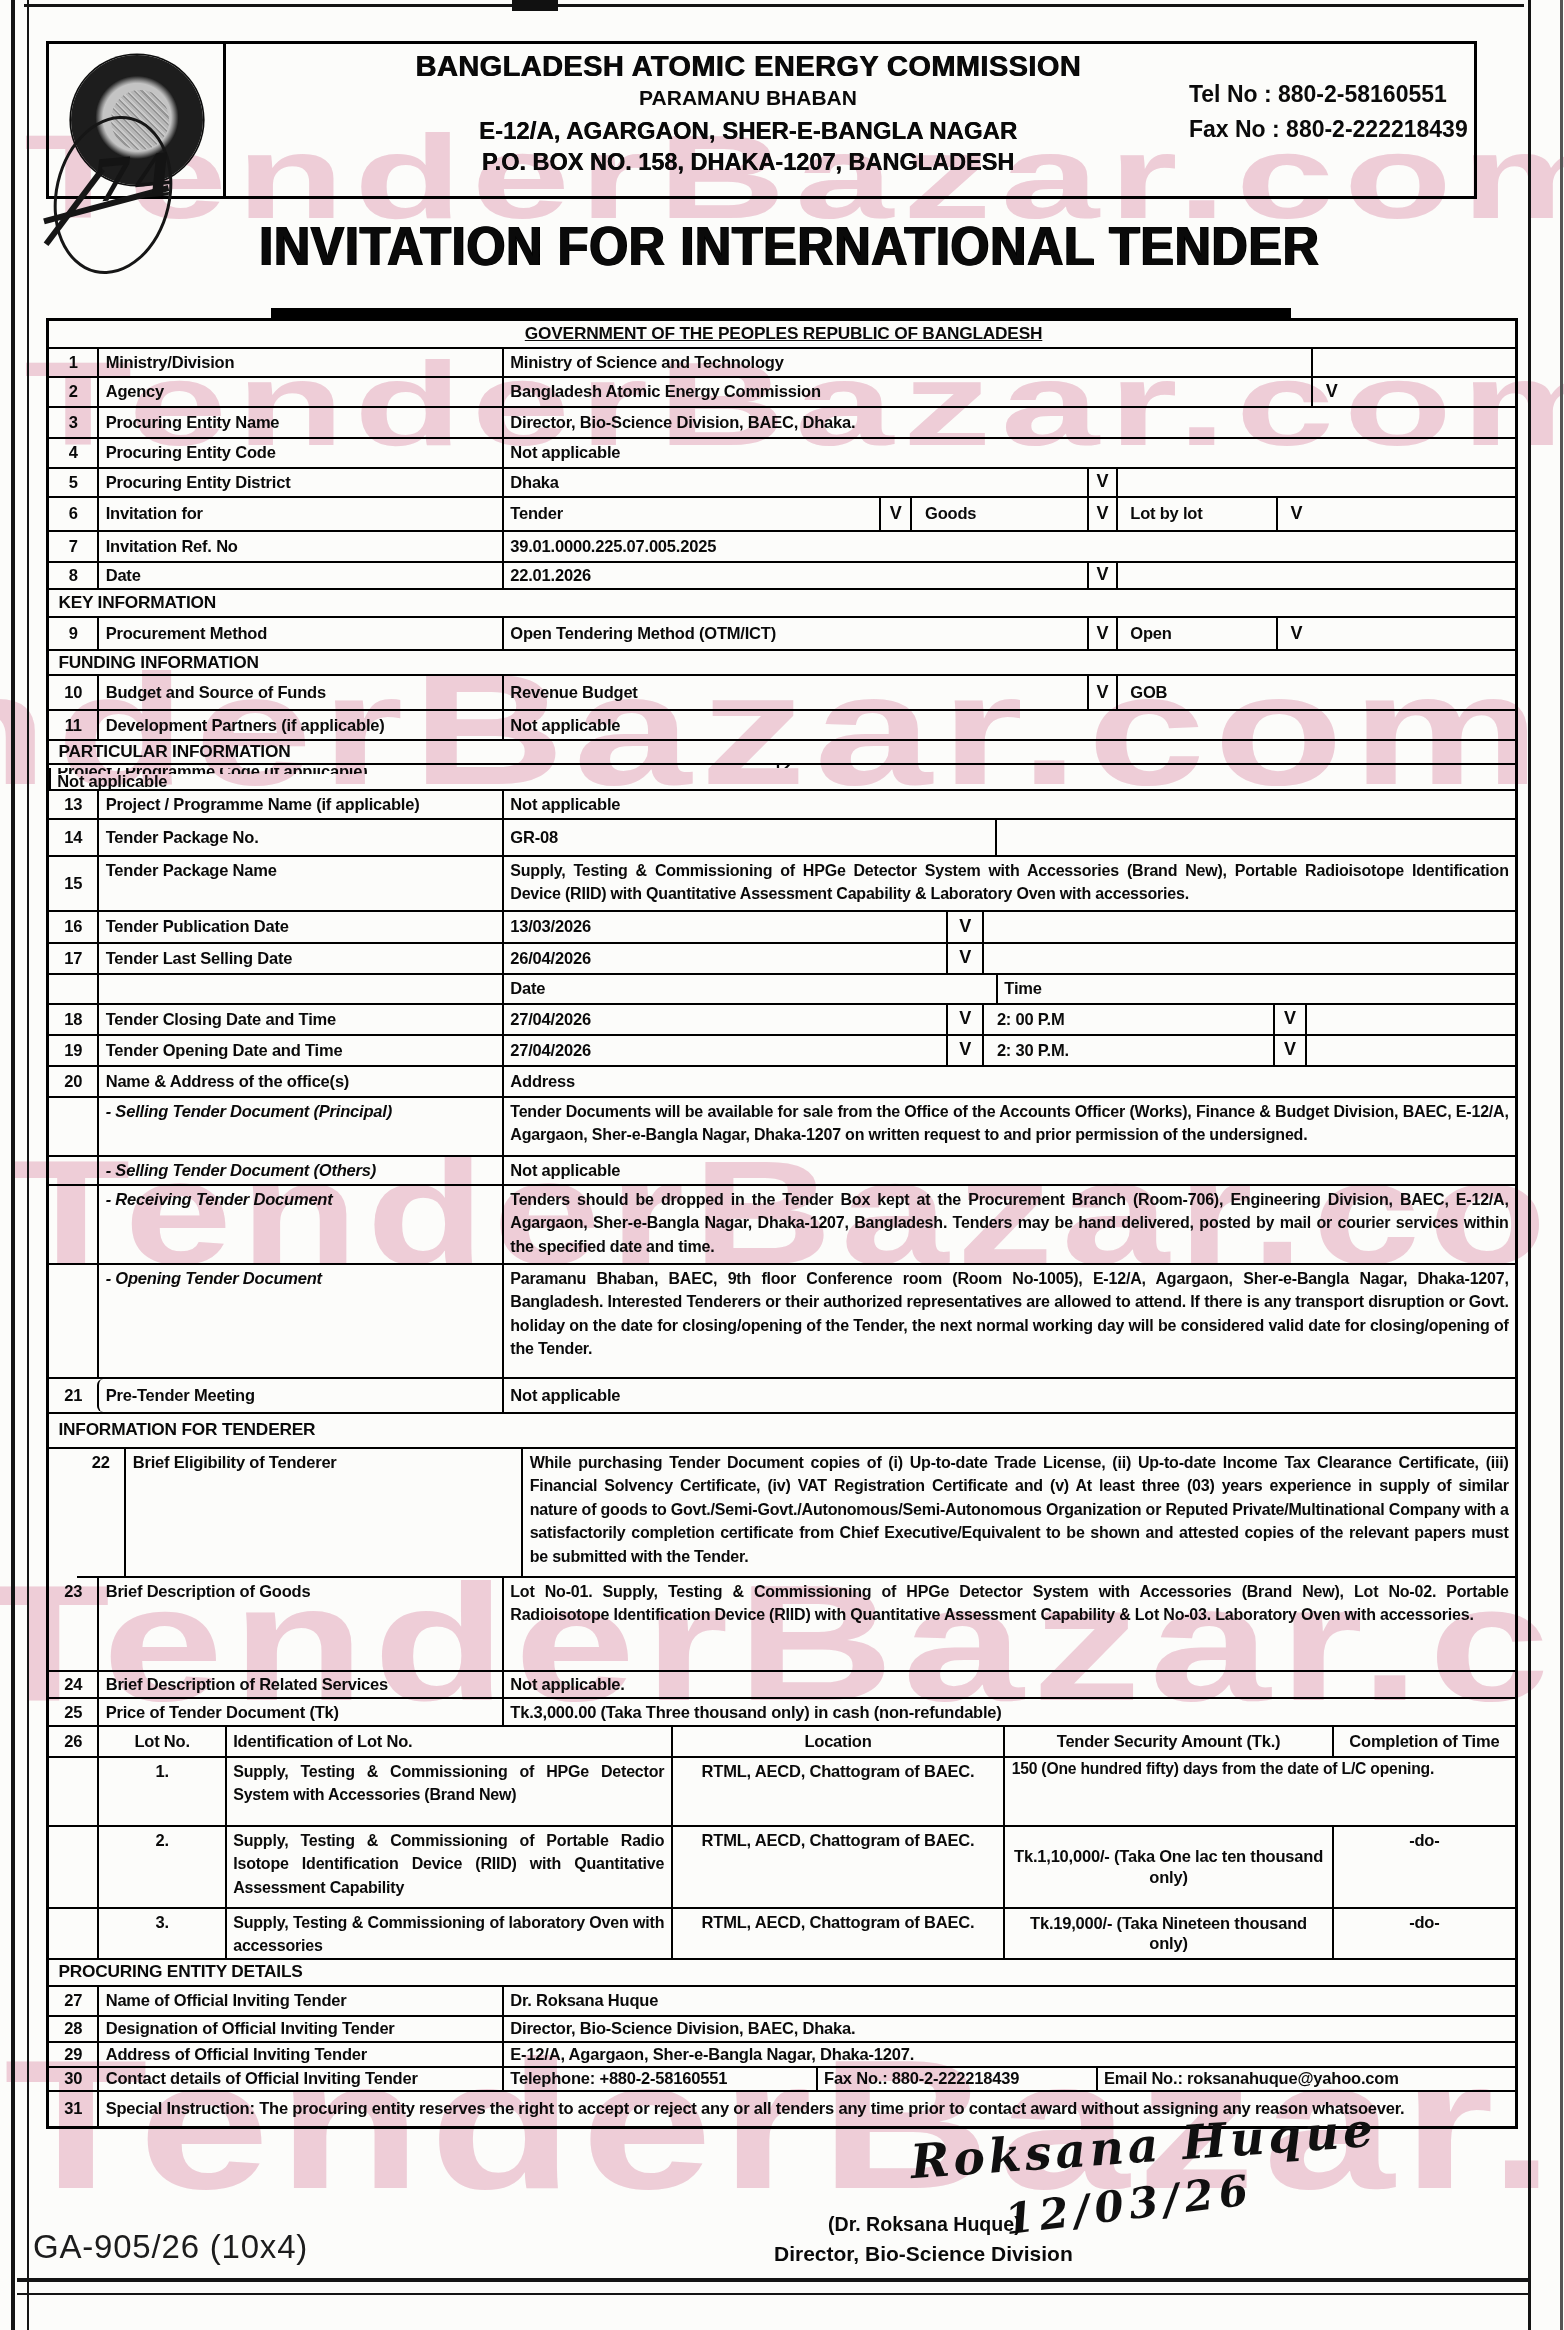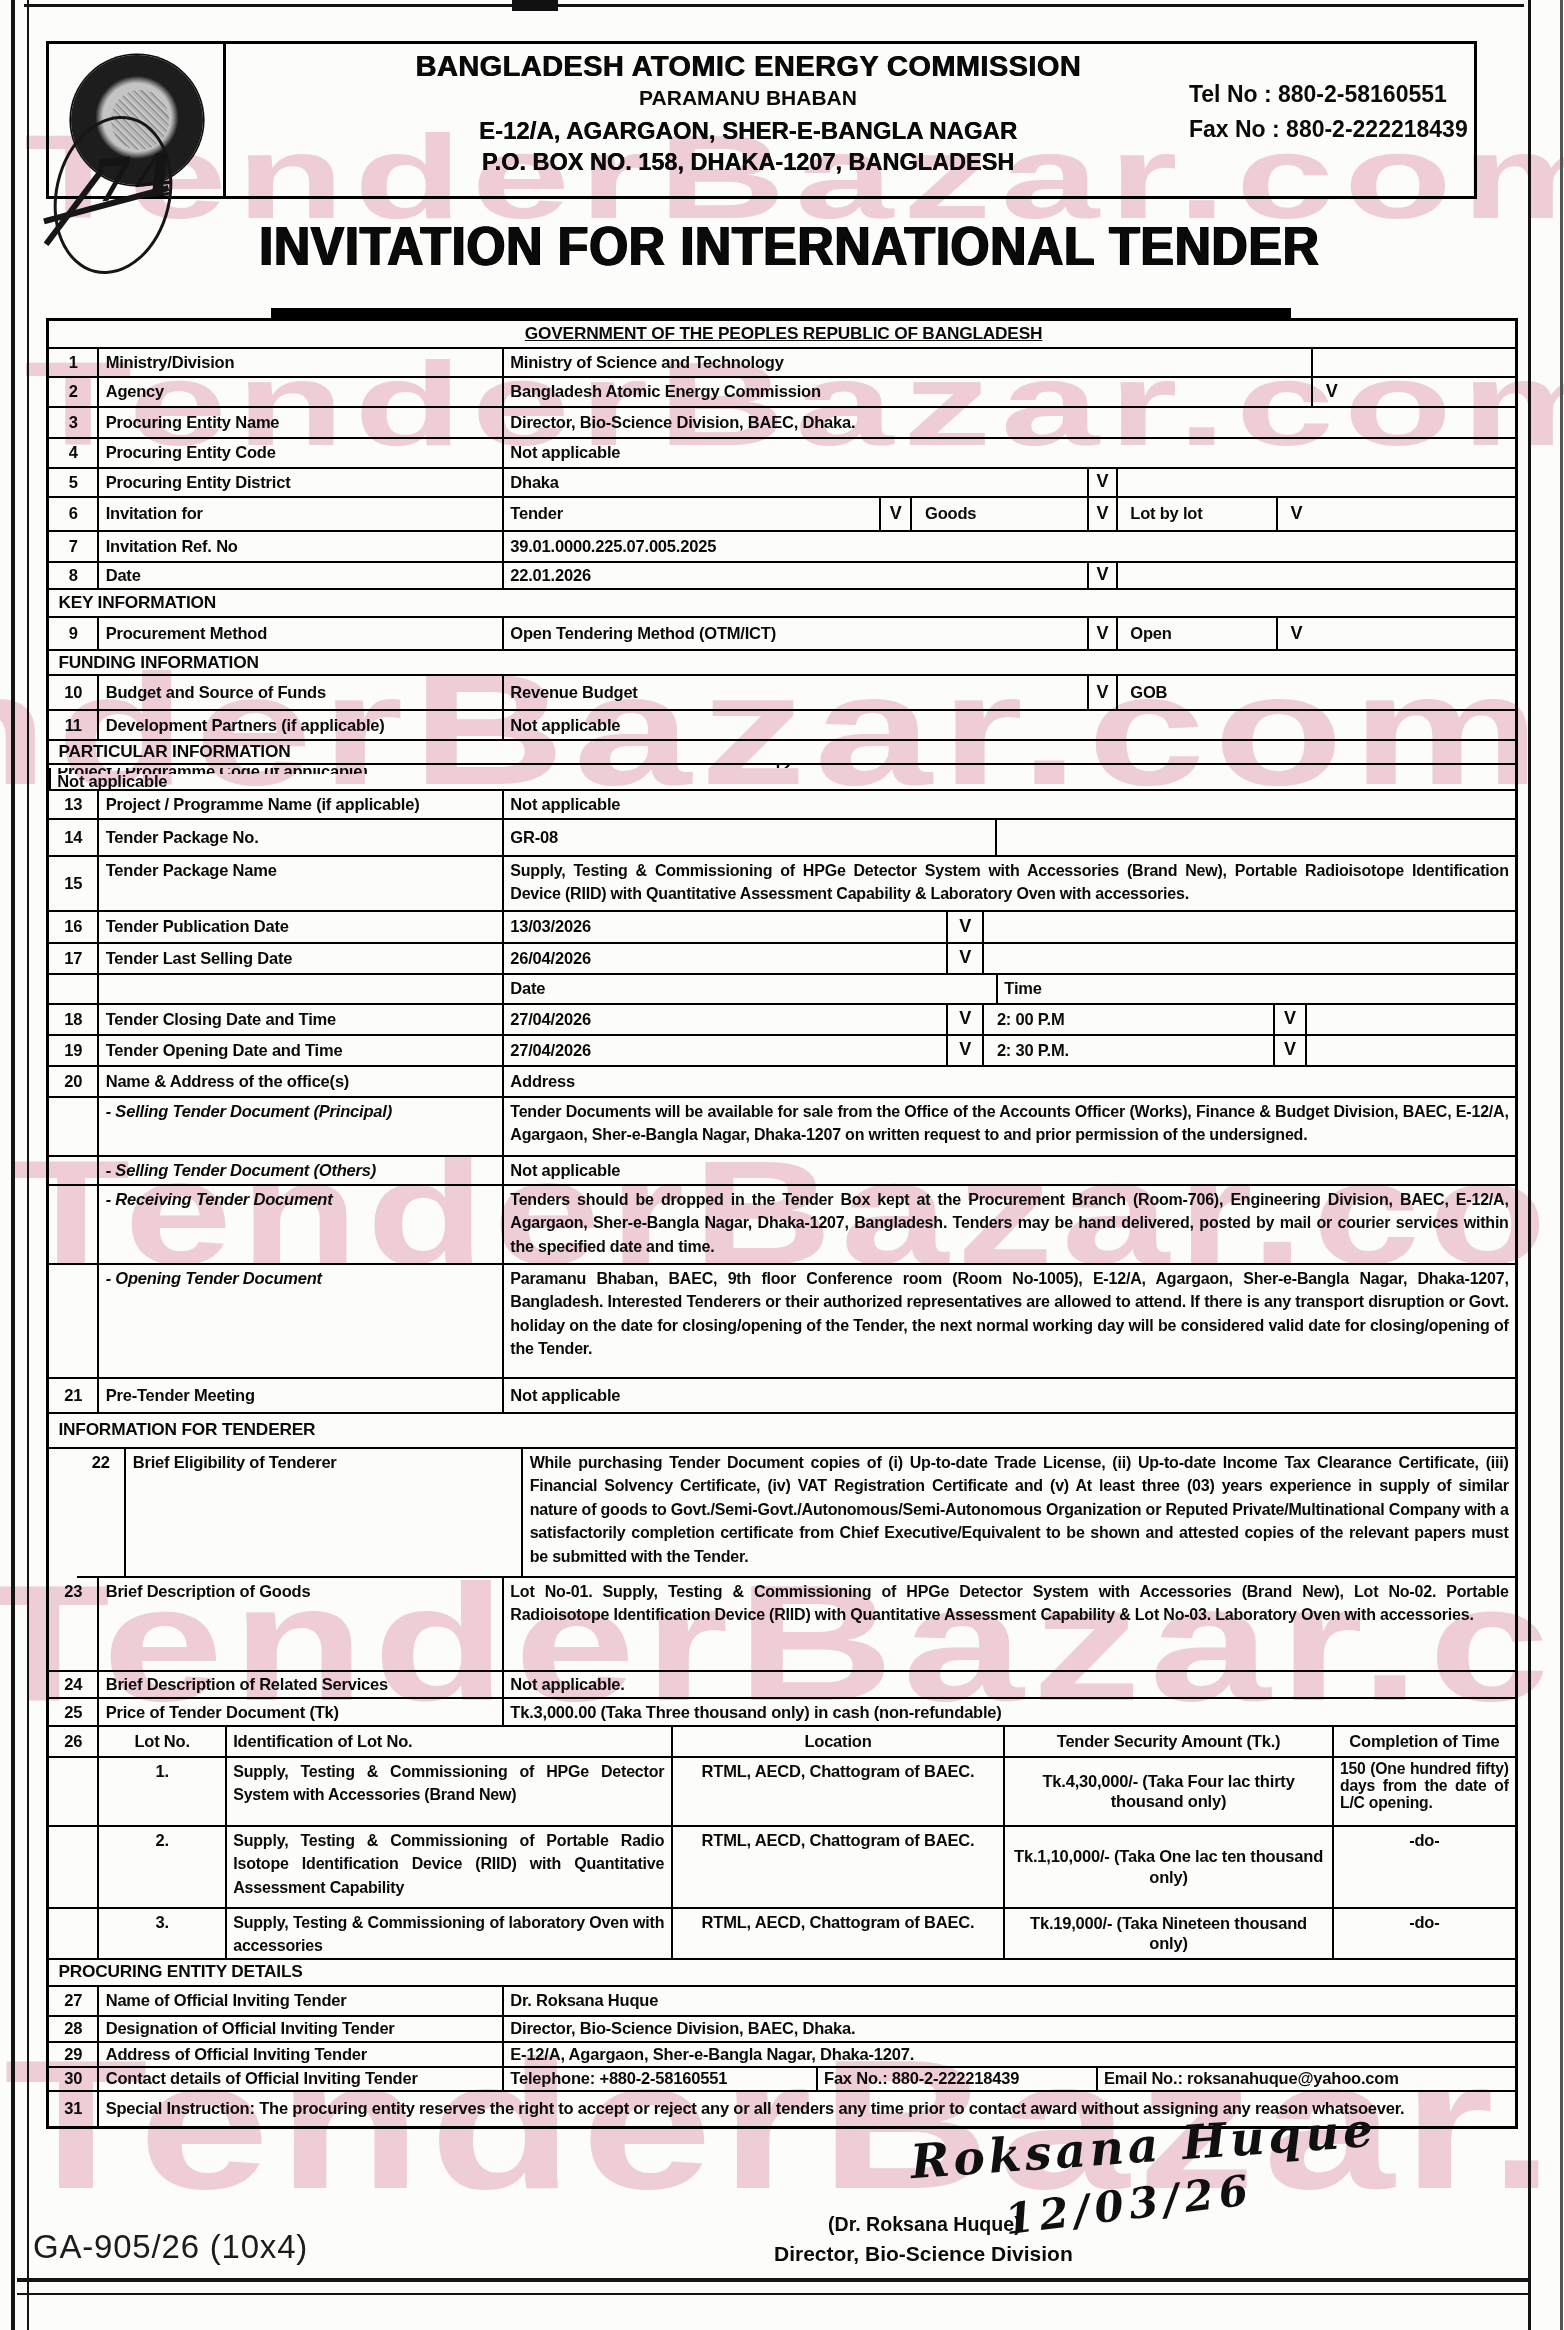--- a/index.html
+++ b/index.html
@@ -308,21 +308,21 @@
       <div class="cell i top" style="flex: 0 0 27.6%;">- Receiving Tender Document</div>
       <div class="cell fill j" style="flex: 1 1 0px;">Tenders should be dropped in the Tender Box kept at the Procurement Branch (Room-706), Engineering Division, BAEC, E-12/A, Agargaon, Sher-e-Bangla Nagar, Dhaka-1207, Bangladesh. Tenders may be hand delivered, posted by mail or courier services within the specified date and time.</div>
     </div>
     <div class="row" style="height: 114px;">
       <div class="cell num" style="flex: 0 0 3.3%;"></div>
       <div class="cell i top" style="flex: 0 0 27.6%;">- Opening Tender Document</div>
       <div class="cell fill j" style="flex: 1 1 0px;">Paramanu Bhaban, BAEC, 9th floor Conference room (Room No-1005), E-12/A, Agargaon, Sher-e-Bangla Nagar, Dhaka-1207, Bangladesh. Interested Tenderers or their authorized representatives are allowed to attend.  If there is any transport disruption or Govt. holiday on the date for closing/opening of the Tender, the next normal working day will be considered valid date for closing/opening of the Tender.</div>
     </div>
     <div class="row" style="height: 35px;">
       <div class="cell num" style="flex: 0 0 3.3%;">21</div>
-      <div class="cell" style="flex: 0 0 27.6%;">Pre-Tender Meeting</div>
+      <div class="cell" style="flex: 0 0 27.6%; border-radius: 6px;">Pre-Tender Meeting</div>
       <div class="cell fill" style="flex: 1 1 0px;">Not applicable</div>
     </div>
     <div class="row" style="height: 35px;">
       <div class="cell sec fill" style="flex: 1 1 0px;">INFORMATION FOR TENDERER</div>
     </div>
     <div class="row" style="height: 129px; margin-left: 28px;">
       <div class="cell num top" style="flex: 0 0 3.3%;">22</div>
       <div class="cell top" style="flex: 0 0 27.6%;">Brief Eligibility of Tenderer</div>
       <div class="cell fill j" style="flex: 1 1 0px;">While purchasing Tender Document copies of (i) Up-to-date Trade License, (ii) Up-to-date Income Tax Clearance Certificate, (iii) Financial Solvency Certificate, (iv) VAT Registration Certificate and (v) At least three (03) years experience in supply of similar nature of goods to Govt./Semi-Govt./Autonomous/Semi-Autonomous Organization or Reputed Private/Multinational Company with a satisfactorily completion certificate from Chief Executive/Equivalent to be shown and attested copies of the relevant papers must be submitted with the Tender.</div>
     </div>
@@ -347,21 +347,20 @@
       <div class="cell" style="flex: 0 0 30.4%;">Identification of Lot No.</div>
       <div class="cell c" style="flex: 0 0 22.7%;">Location</div>
       <div class="cell c" style="flex: 0 0 22.4%;">Tender Security Amount (Tk.)</div>
       <div class="cell fill c" style="flex: 1 1 0px;">Completion of Time</div>
     </div>
     <div class="row" style="height: 69px;">
       <div class="cell num" style="flex: 0 0 3.3%;"></div>
       <div class="cell c top" style="flex: 0 0 8.7%;">1.</div>
       <div class="cell j" style="flex: 0 0 30.4%;">Supply, Testing &amp; Commissioning of HPGe Detector System with Accessories (Brand New)</div>
       <div class="cell c top" style="flex: 0 0 22.7%;">RTML, AECD, Chattogram of BAEC.</div>
-      <div class="cell c" style="flex: 0 0 22.4%;">Tk.4,30,000/- (Taka Four lac thirty thousand only)</div>
       <div class="cell fill j small" style="flex: 1 1 0px;">150 (One hundred fifty) days from the date of L/C opening.</div>
     </div>
     <div class="row" style="height: 82px;">
       <div class="cell num" style="flex: 0 0 3.3%;"></div>
       <div class="cell c top" style="flex: 0 0 8.7%;">2.</div>
       <div class="cell j" style="flex: 0 0 30.4%;">Supply, Testing &amp; Commissioning of Portable Radio Isotope Identification Device (RIID) with Quantitative Assessment Capability</div>
       <div class="cell c top" style="flex: 0 0 22.7%;">RTML, AECD, Chattogram of BAEC.</div>
       <div class="cell c" style="flex: 0 0 22.4%;">Tk.1,10,000/- (Taka One lac ten thousand only)</div>
       <div class="cell fill c top" style="flex: 1 1 0px;">-do-</div>
     </div>

